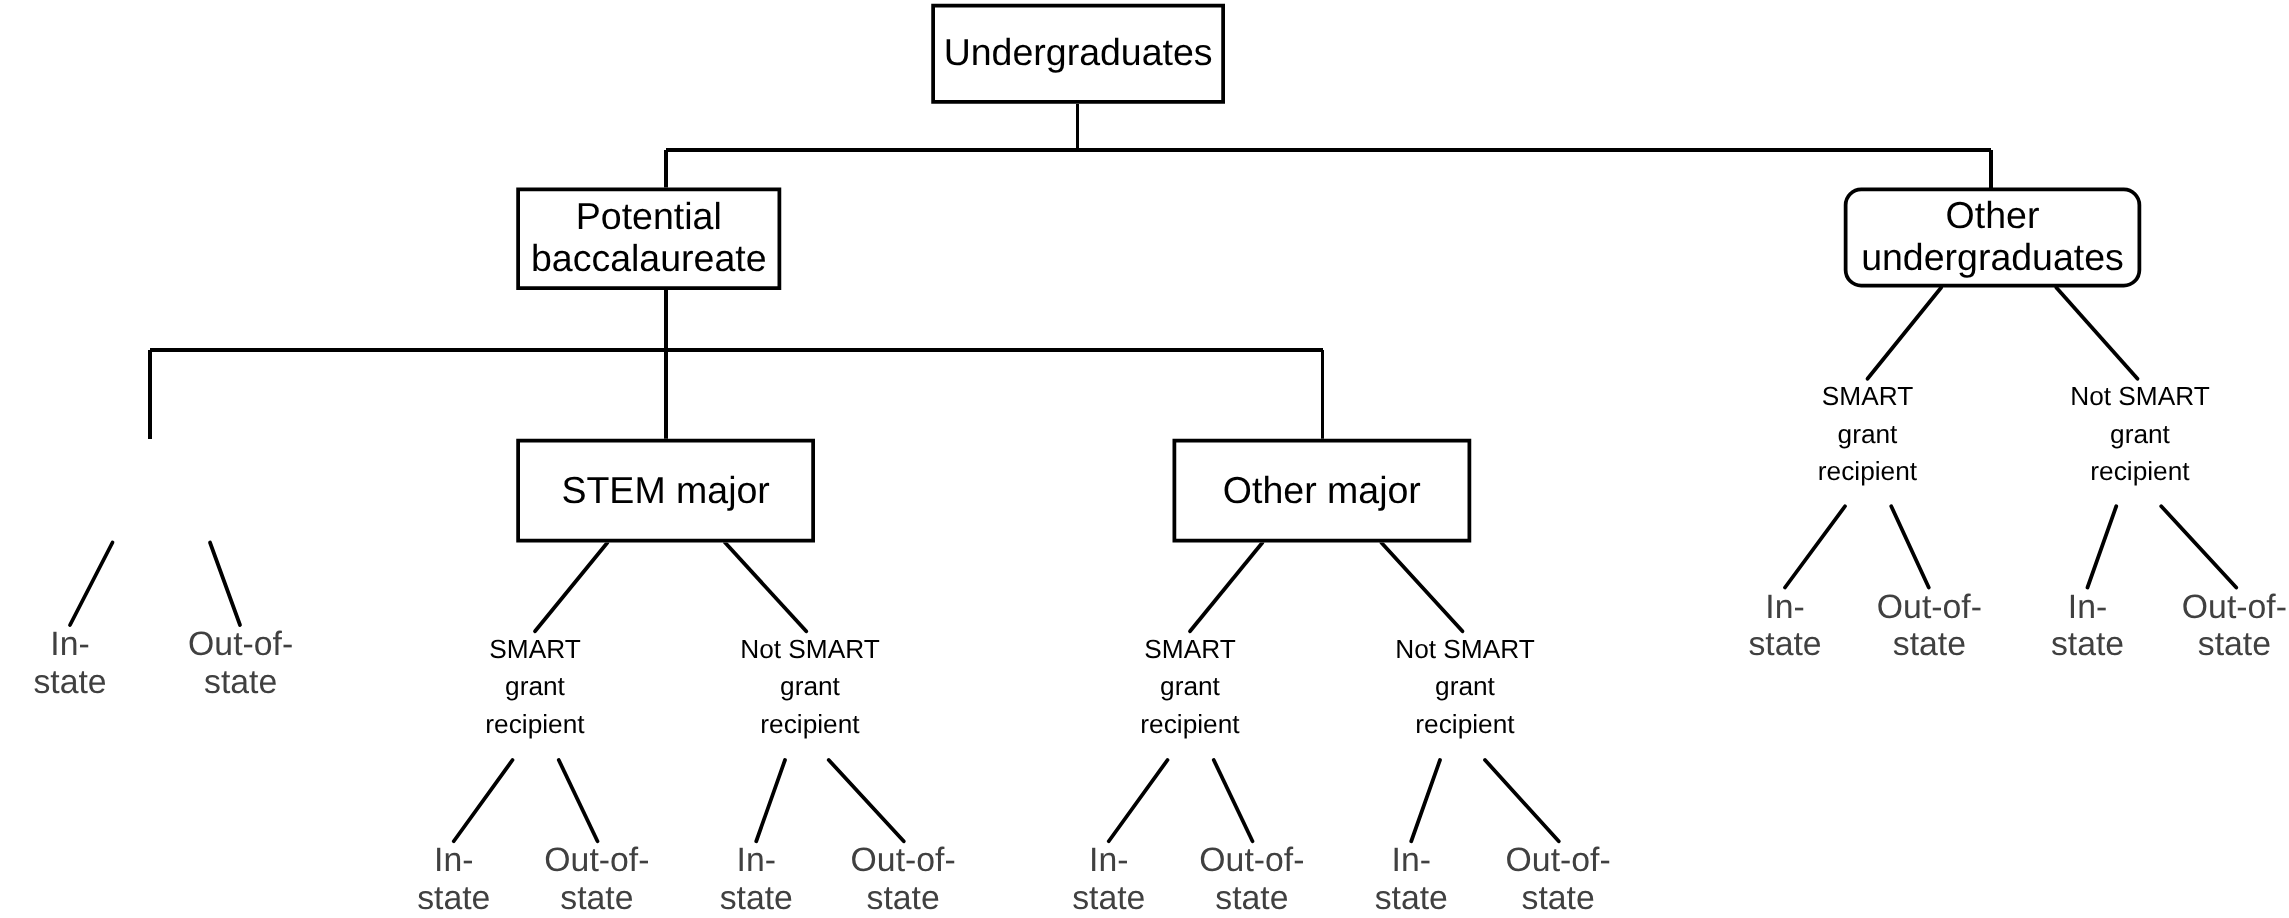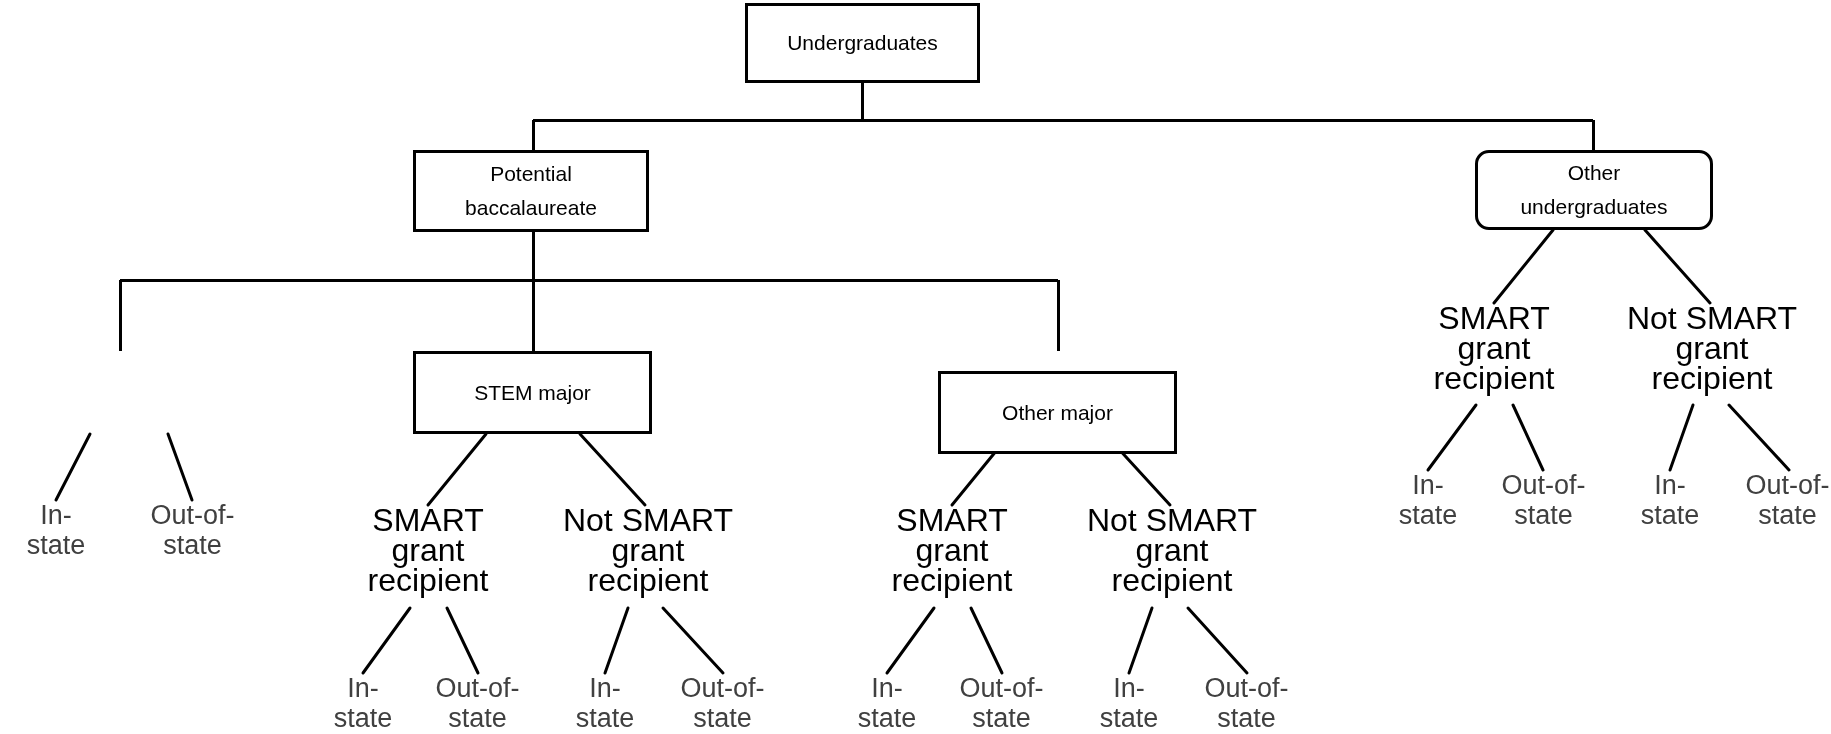--- a/index.html
+++ b/index.html
@@ -29,29 +29,29 @@
   }
   .node-box {
     position: absolute;
     box-sizing: border-box;
     border: 3px solid #000000;
     background: #ffffff;
     display: flex;
     align-items: center;
     justify-content: center;
     text-align: center;
-    font-size: 21px;
+    font-size: 30px;
     line-height: 34px;
     color: #000000;
     white-space: pre-line;
   }
   .node-text {
     position: absolute;
     text-align: center;
-    font-size: 32px;
+    font-size: 21px;
     line-height: 30px;
     color: #000000;
     white-space: pre-line;
     background: transparent;
   }
   .leaf-text {
     position: absolute;
     text-align: center;
     font-size: 27px;
     line-height: 30px;
@@ -113,36 +113,36 @@
 
       <path d="M 1693 405 L 1670 470"></path>
       <path d="M 1729 405 L 1789 470"></path>
     </g>
   </svg>
 
   <div class="node-box" style="left:745px; top:3px; width:235px; height:80px;">
     <span>Undergraduates</span>
   </div>
 
-  <div class="node-box" style="left:413px; top:150px; width:236px; height:82px;">
+  <div class="node-box" style="left:413px; top:150px; width:212px; height:82px;">
     <span>Potential
 baccalaureate</span>
   </div>
 
   <div class="node-box" style="left:1475px; top:150px; width:238px; height:80px;border-radius:14px;">
     <span>Other
 undergraduates</span>
   </div>
 
 
   <div class="node-box" style="left:413px; top:351px; width:239px; height:83px;">
     <span>STEM major</span>
   </div>
 
-  <div class="node-box" style="left:938px; top:351px; width:239px; height:83px;margin-top:20px;">
+  <div class="node-box" style="left:938px; top:351px; width:239px; height:83px;">
     <span>Other major</span>
   </div>
 
   <div class="leaf-text" style="left:6px; top:500px; width:100px;">In-
 state</div>
   <div class="leaf-text" style="left:130px; top:500px; width:125px;">Out-of-
 state</div>
 
   <div class="node-text" style="left:343px; top:505px; width:170px;">SMART
 grant

